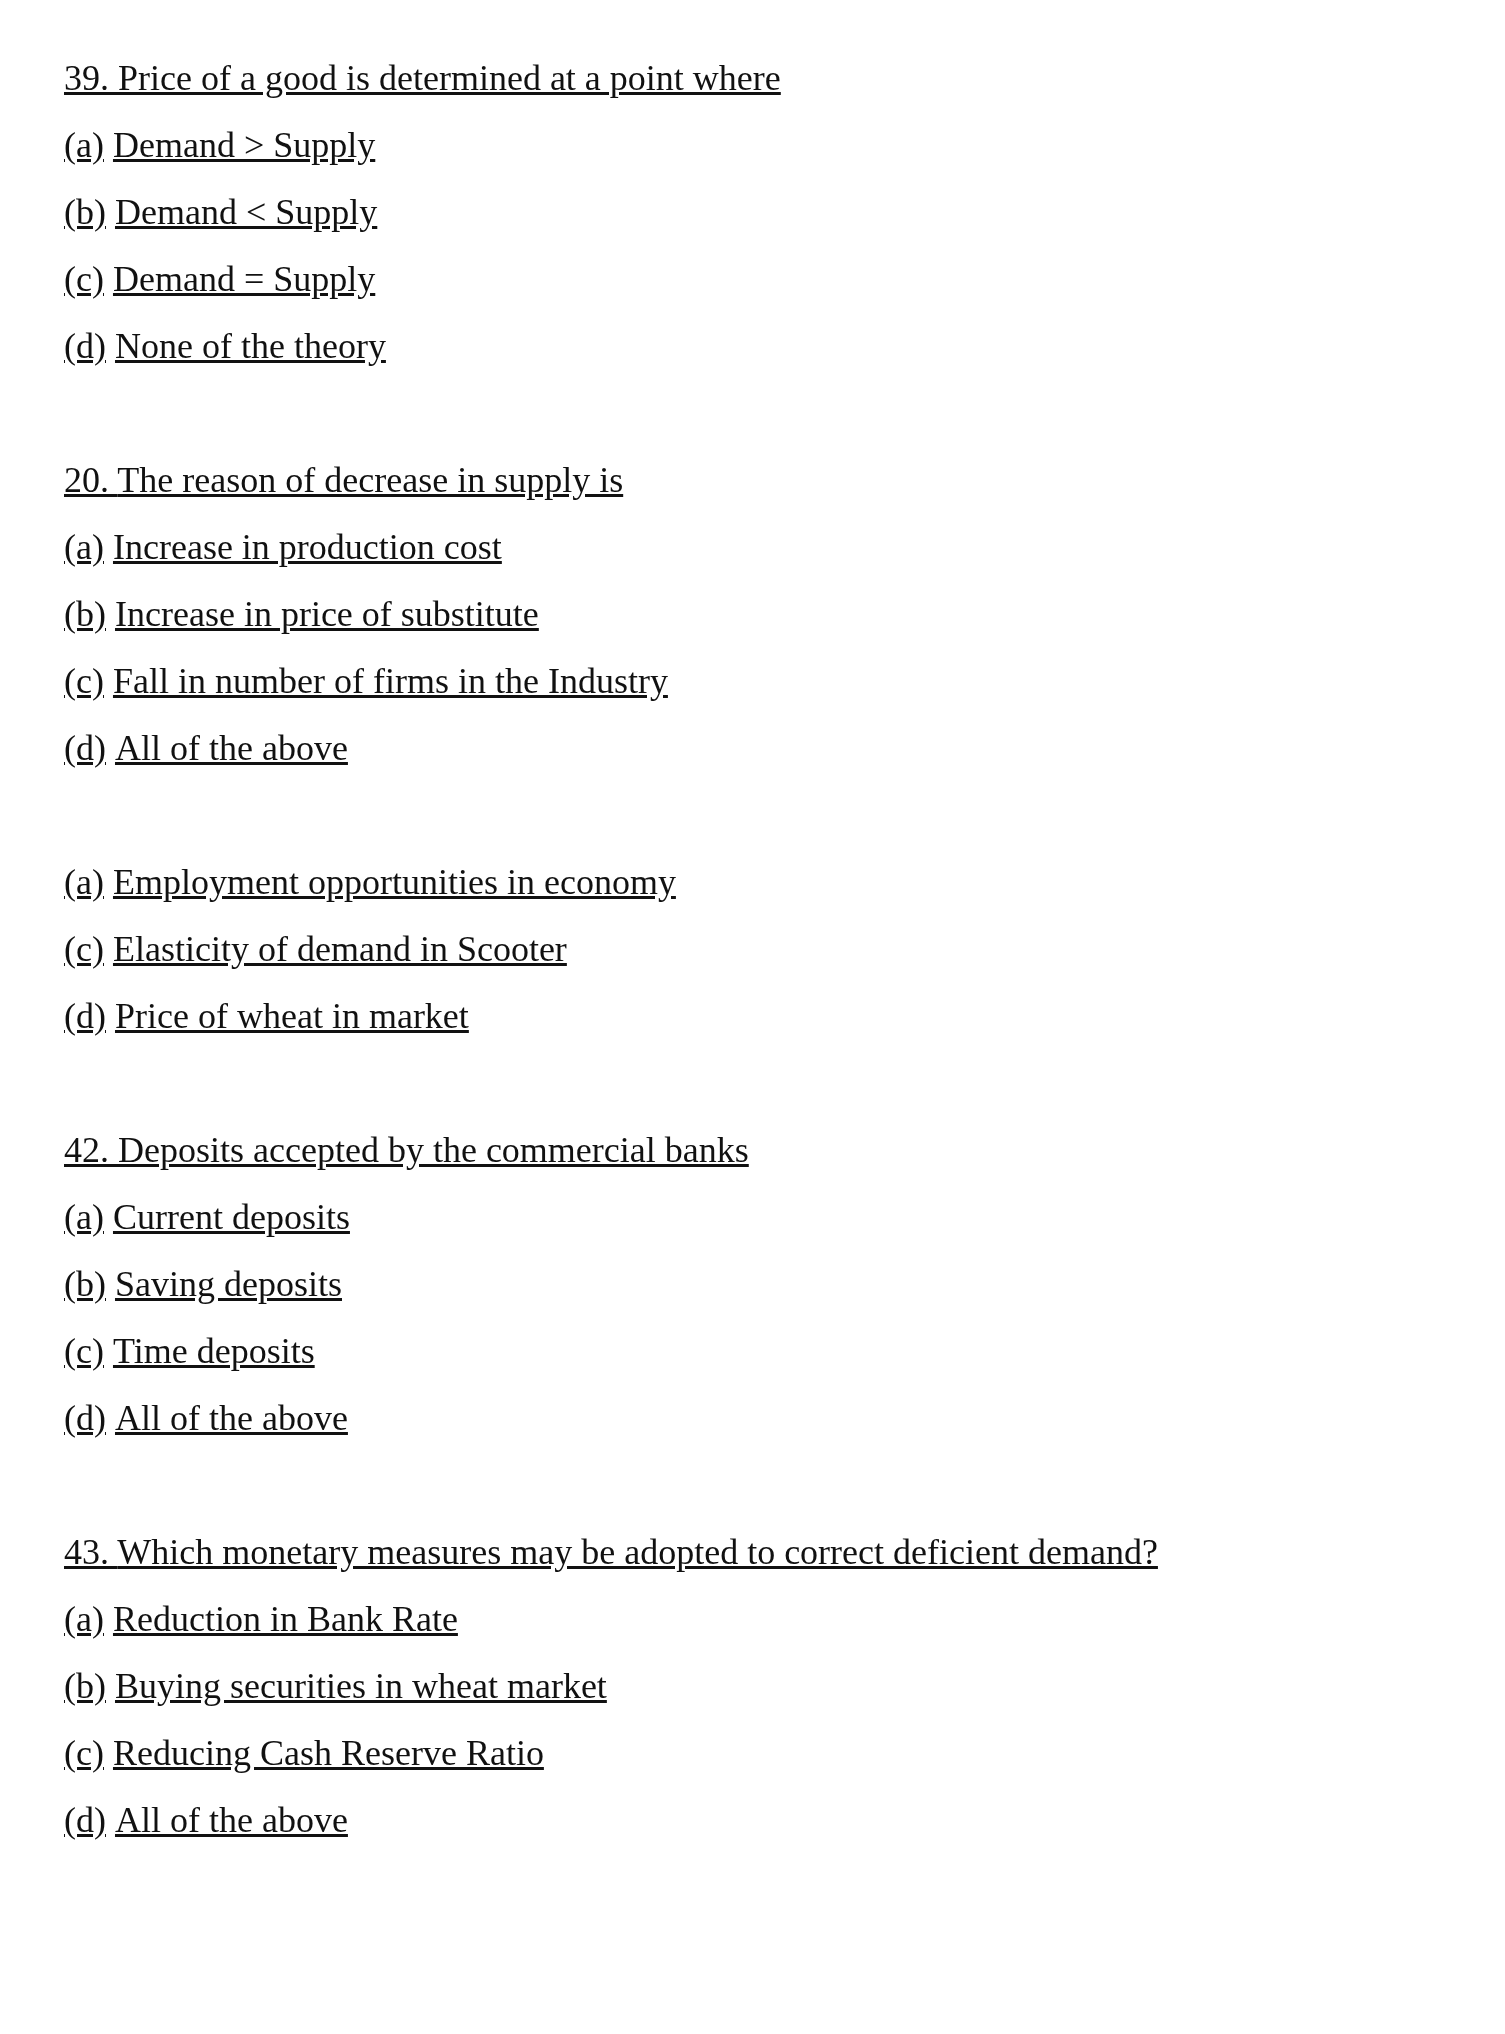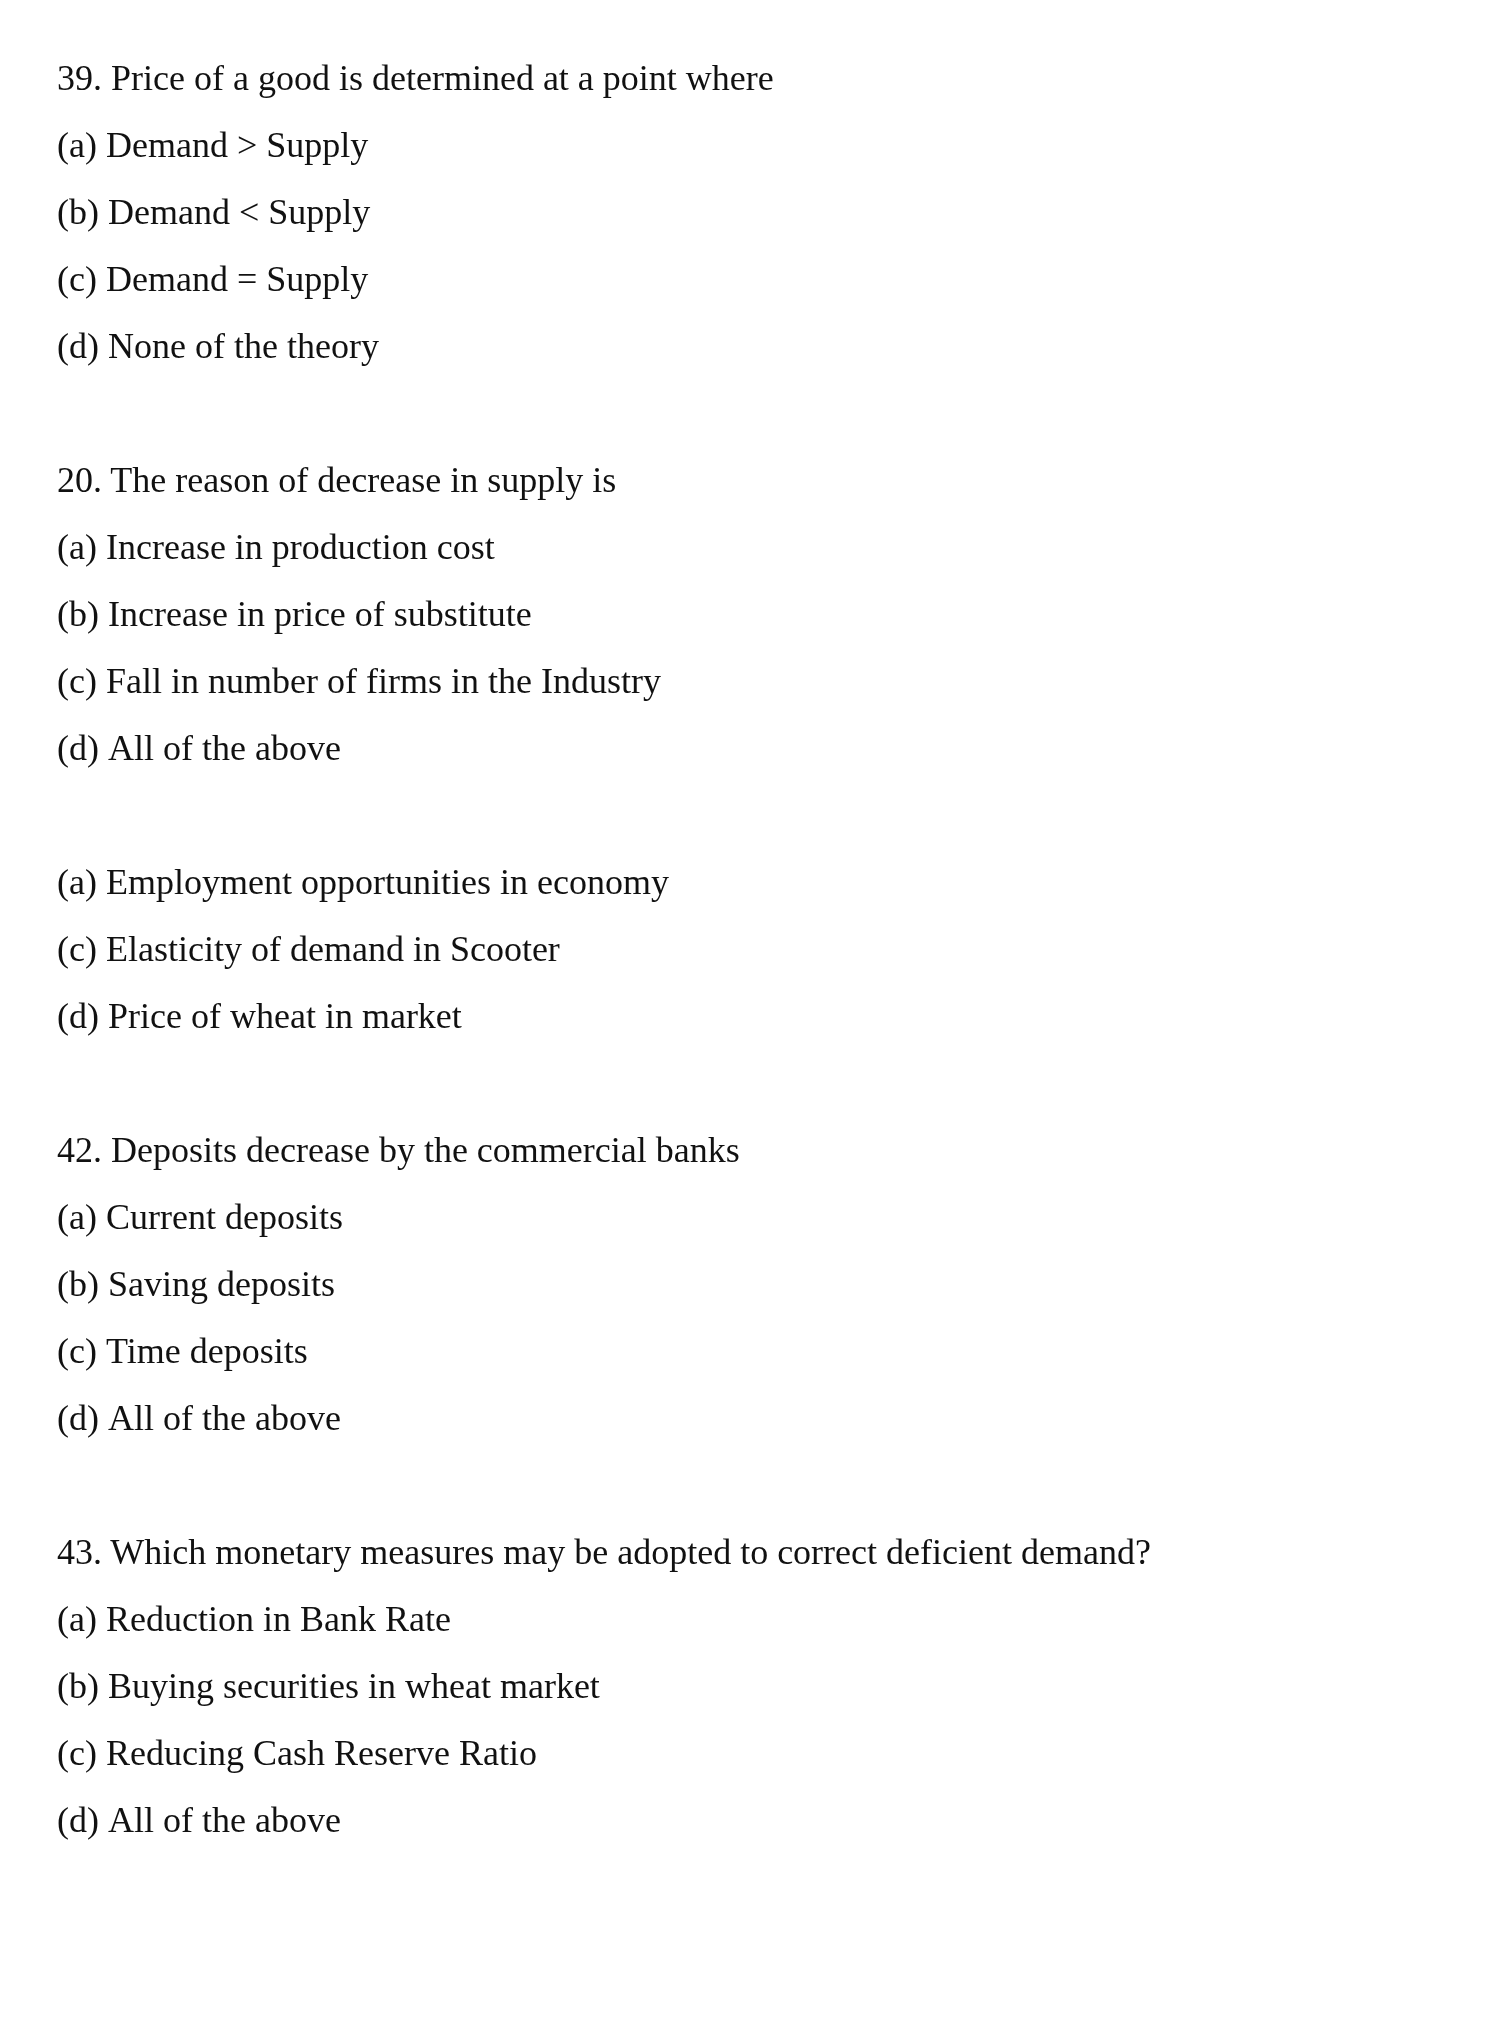--- a/index.html
+++ b/index.html
@@ -16,21 +16,22 @@
   .page {
     position: absolute;
     left: 56px;
     top: 45px;
     right: 0;
     font-family: "Liberation Serif", "DejaVu Serif", serif;
     font-size: 36px;
     color: #111111;
   }
   .question {
-    margin: 0 0 67px 1px;
+    margin: 0 0 67px 8px;
+    text-decoration: underline;
   }
   .line {
     height: 67px;
     line-height: 67px;
     white-space: nowrap;
   }
   .opt-label {
     margin-right: 9px;
   }
 </style>
@@ -85,21 +86,21 @@
       <span class="opt-label">(c)</span><span>Elasticity of demand in Scooter</span>
     </div>
     <div class="line">
       <span class="opt-label">(d)</span><span>Price of wheat in market</span>
     </div>
   </div>
 
   <div class="question">
     <div class="line">
       <span>42.</span>
-      <span>Deposits decrease by the commercial banks</span>
+      <span>Deposits accepted by the commercial banks</span>
     </div>
     <div class="line">
       <span class="opt-label">(a)</span><span>Current deposits</span>
     </div>
     <div class="line">
       <span class="opt-label">(b)</span><span>Saving deposits</span>
     </div>
     <div class="line">
       <span class="opt-label">(c)</span><span>Time deposits</span>
     </div>

